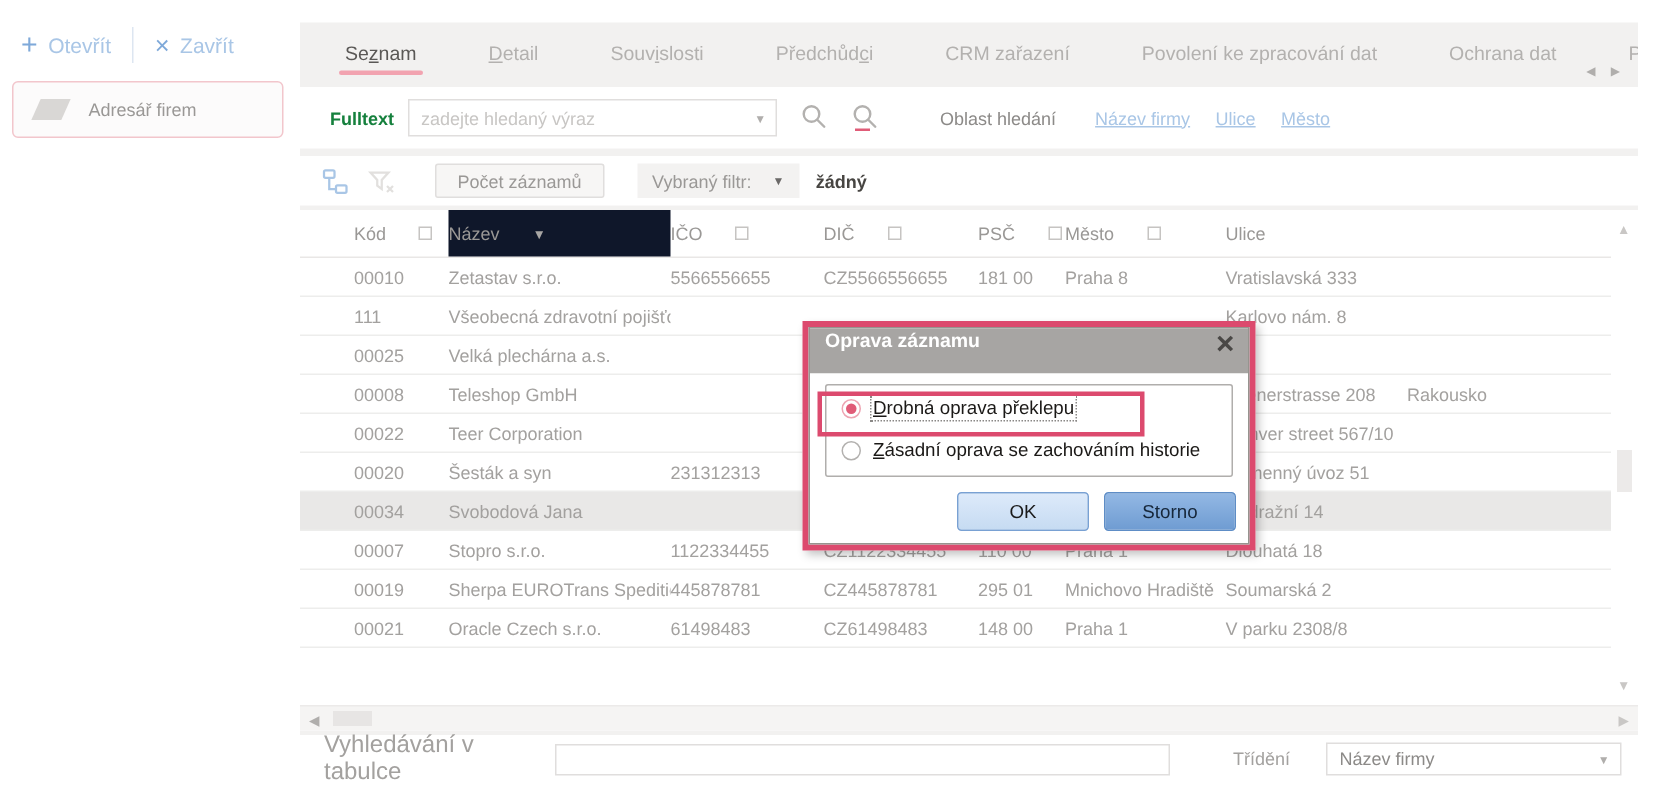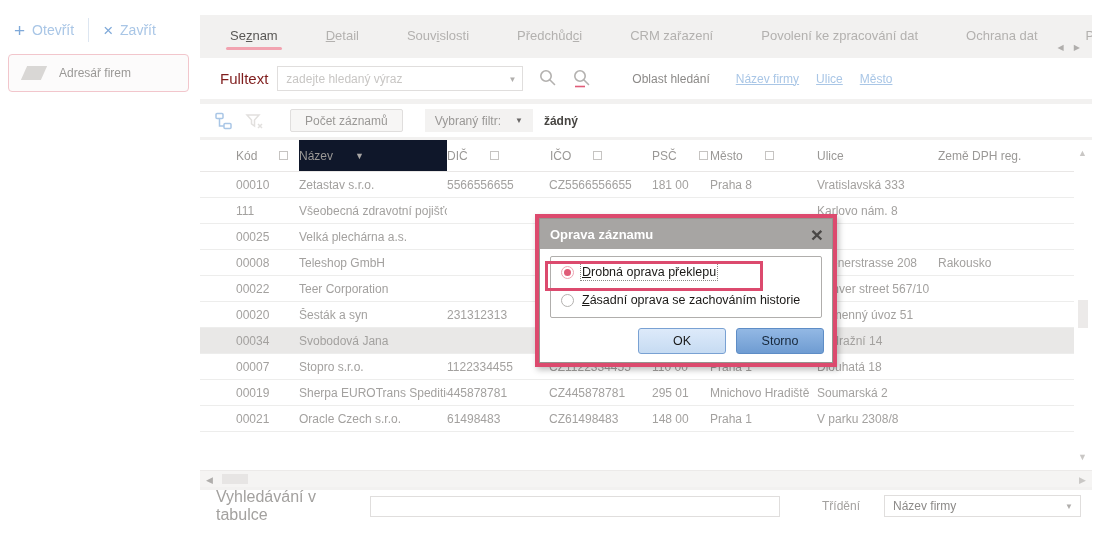--- a/index.html
+++ b/index.html
@@ -31,21 +31,21 @@
           padding-left:6px;overflow:hidden;}
   .tab{position:relative;height:100%;display:flex;align-items:center;padding:0 24px;
        font-size:13px;color:#b3b1af;white-space:nowrap;cursor:pointer;}
   .tab.active{color:#5a5856;}
   .tab.active::after{content:"";position:absolute;left:20px;right:20px;bottom:5px;height:3px;
        background:#f2a3b0;border-radius:2px;}
   .tab-arrows{position:absolute;right:8px;top:28px;font-size:8px;color:#b0aeac;letter-spacing:4px;}
 
   
   .card-search{top:43px;height:41px;display:flex;align-items:center;padding-left:20px;}
-  .field-label{font-size:15px;color:#7f1d1d;white-space:nowrap;}
+  .field-label{font-size:12px;color:#15803d;white-space:nowrap;font-weight:bold;}
   .ft-wrap{position:relative;margin-left:9px;}
   .ft-input{width:246px;height:25px;border:1px solid #e0dedd;font-size:12px;color:#706e6c;
             padding:0 22px 0 8px;outline:none;font-family:inherit;background:#fff;}
   .ft-input::placeholder{color:#c8c6c4;}
   .ft-arrow{position:absolute;right:7px;top:9px;font-size:8px;color:#b0aeac;pointer-events:none;}
   .mag{margin-left:15px;cursor:pointer;position:relative;width:19px;height:21px;}
   .scope-label{margin-left:41px;font-size:12px;color:#8c8a88;}
   .scope-links{display:flex;gap:17px;margin-left:26px;}
   .scope-link{font-size:12px;color:#a9c6e6;text-decoration:underline;cursor:pointer;white-space:nowrap;}
 
@@ -92,21 +92,21 @@
                     font-family:inherit;font-size:12px;color:#706e6c;padding:0 6px;}
   .sort-label{margin-left:42px;font-size:12px;color:#a3a19f;}
   .sort-dd{position:relative;margin-left:24px;width:197px;height:22px;border:1px solid #e0dedd;
            display:flex;align-items:center;padding-left:8px;font-size:12px;color:#8c8a88;cursor:pointer;}
   .sort-dd .dd-arrow{position:absolute;right:7px;font-size:8px;color:#b0aeac;}
 
   
   .dialog{position:absolute;left:535px;top:214px;width:302px;height:153px;border:4px solid #dc4a6e;
           background:#fff;box-shadow:2px 3px 6px rgba(0,0,0,0.25);}
   .dlg-frame{position:absolute;inset:0;border:1px solid #96948f;}
-  .dlg-title{height:30px;background:#a7a5a3;display:flex;align-items:center;
+  .dlg-title{height:30px;background:#a7a5a3;display:flex;
              justify-content:space-between;padding:0 9px 0 10px;}
   .dlg-title-text{color:#fff;font-size:13px;font-weight:bold;}
   .dlg-close{color:#4a4846;font-size:21px;line-height:1;cursor:pointer;font-weight:bold;}
   .dlg-body{position:relative;height:113px;background:#fff;}
   .groupbox{position:absolute;left:10px;top:7px;width:272px;height:62px;border:1px solid #b0aeac;border-radius:2px;}
   .opt{position:absolute;left:10px;display:flex;align-items:center;gap:8px;cursor:pointer;}
   .opt0{top:8px;}.opt1{top:36px;}
   .radio{width:13px;height:13px;border-radius:50%;border:1px solid #b3b1af;background:#fff;
          display:flex;align-items:center;justify-content:center;flex:none;}
   .radio.checked{border-color:#eda4b2;}
@@ -208,41 +208,38 @@
     <div class="card card-table">
       <div class="thead">
           <div class="th c0">
             <span>Kód</span>
             <span class="filter-box"></span>
           </div>
           <div class="th c1 highlight">
             <span>Název</span>
             <span class="sort-arrow">▼</span>
           </div>
+          <div class="th c2">
+            <span>IČO</span>
+            <span class="filter-box"></span>
+          </div>
           <div class="th c3">
             <span>DIČ</span>
             <span class="filter-box"></span>
           </div>
-          <div class="th c2">
-            <span>IČO</span>
-            <span class="filter-box"></span>
-          </div>
           <div class="th c4">
             <span>PSČ</span>
             <span class="filter-box"></span>
           </div>
           <div class="th c5">
             <span>Město</span>
             <span class="filter-box"></span>
           </div>
           <div class="th c6">
             <span>Ulice</span>
-          </div>
-          <div class="th c7">
-            <span>Země DPH reg.</span>
           </div>
         </div>
       <div class="tbody">
           <div class="tr">
             <div class="td c0">00010</div>
             <div class="td c1">Zetastav s.r.o.</div>
             <div class="td c2">5566556655</div>
             <div class="td c3">CZ5566556655</div>
             <div class="td c4">181 00</div>
             <div class="td c5">Praha 8</div>

